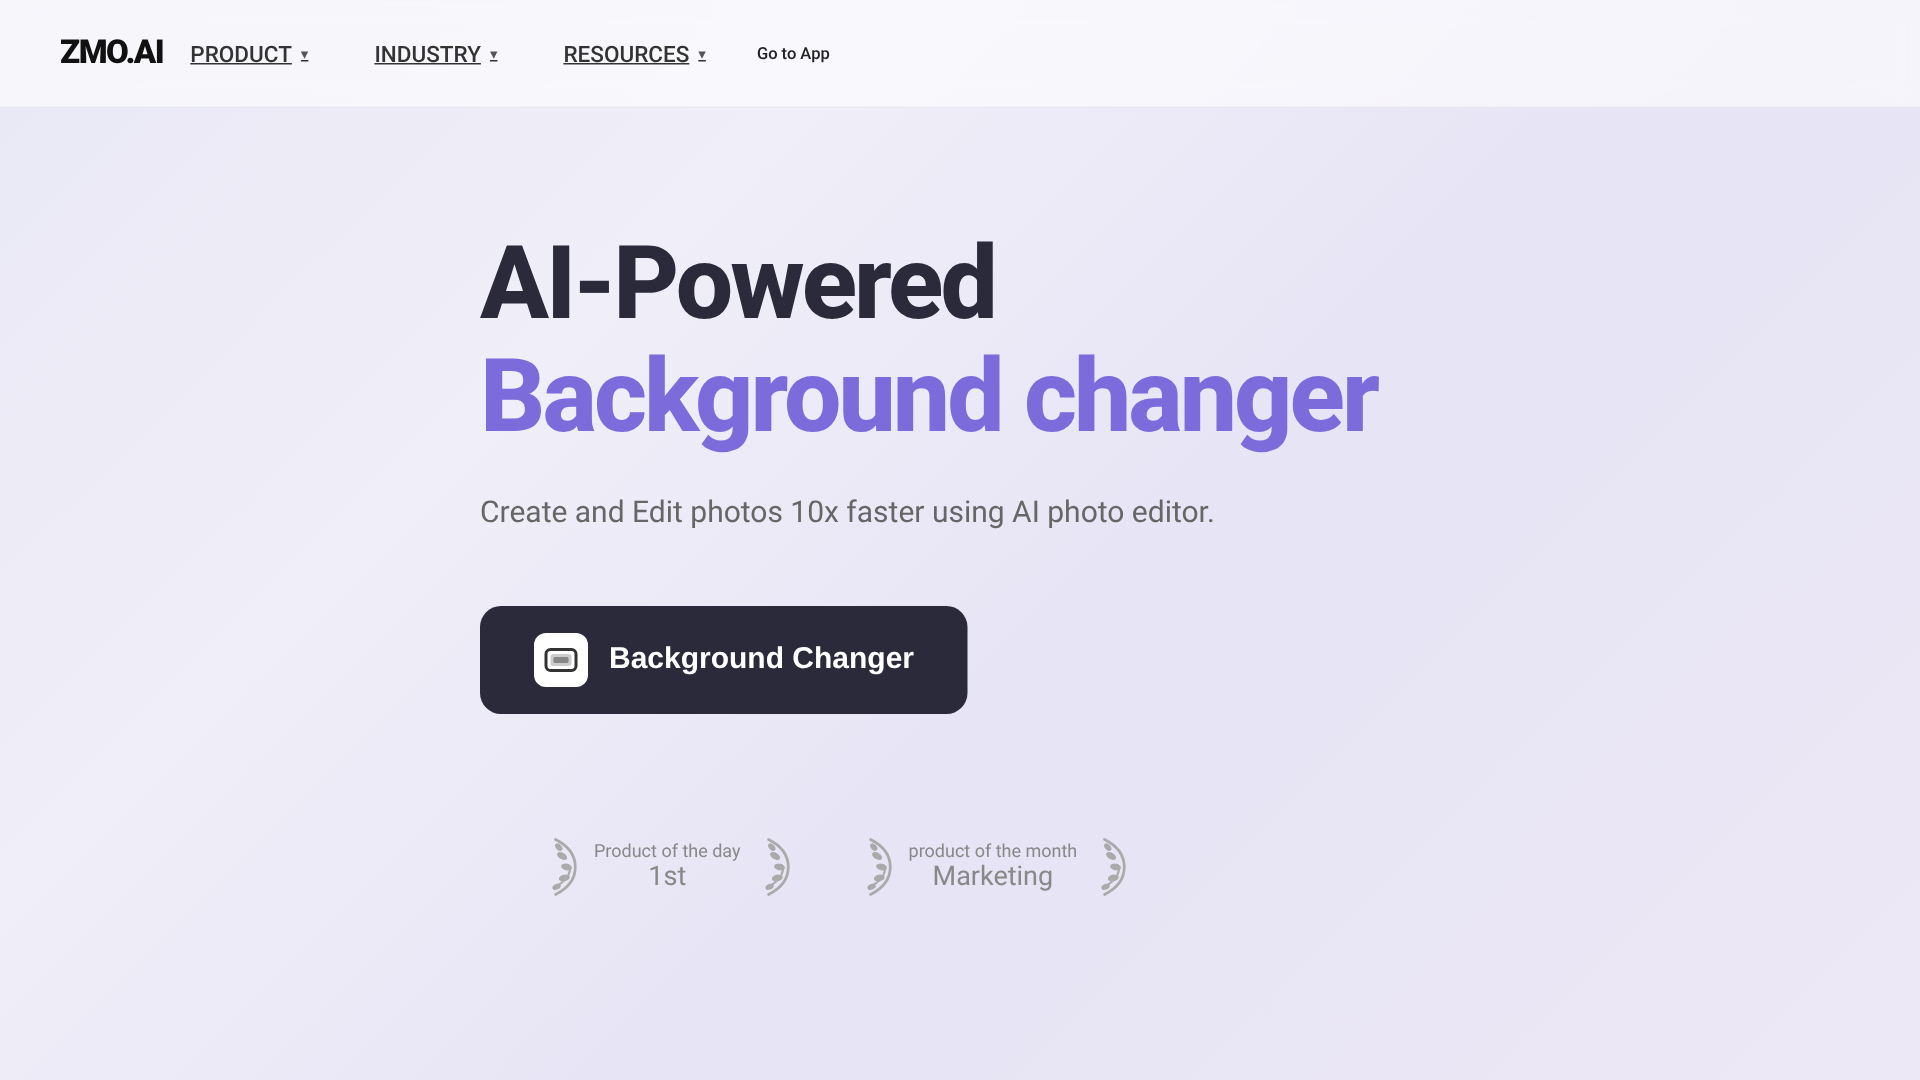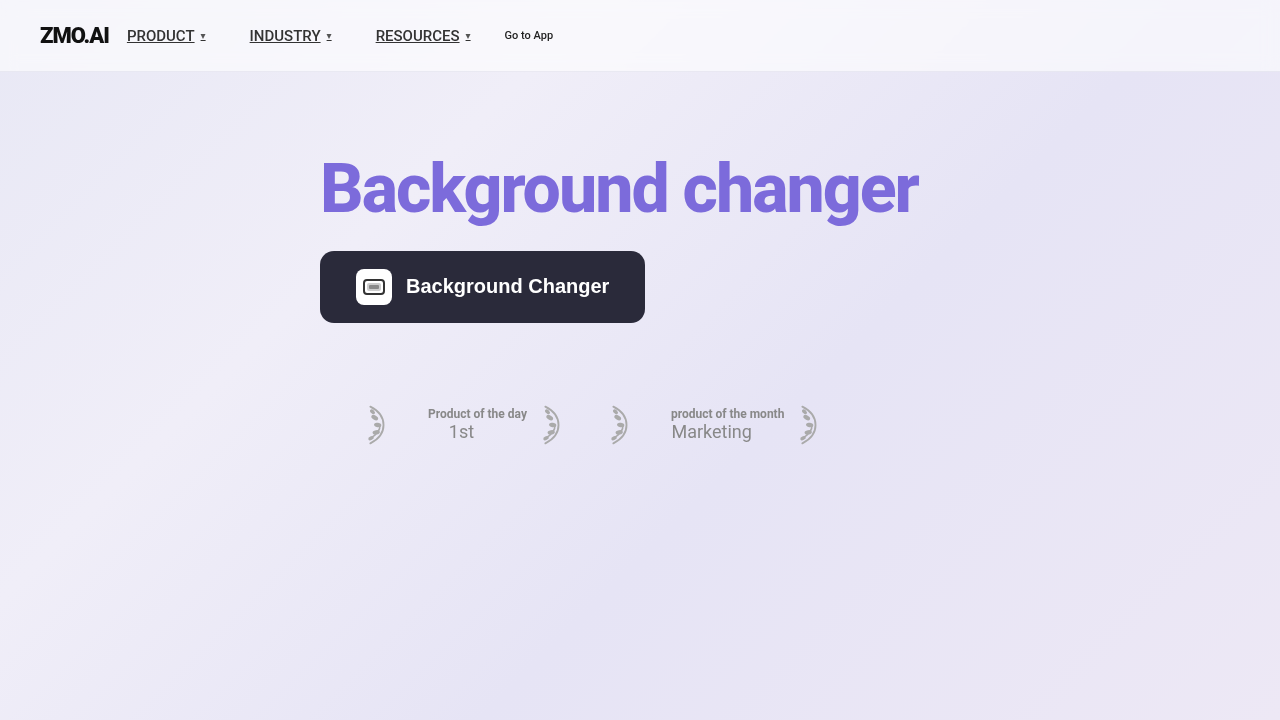--- a/index.html
+++ b/index.html
@@ -151,22 +151,21 @@
 
     .badge-text {
       display: flex;
       flex-direction: column;
       align-items: center;
     }
 
     .badge-label {
       font-size: 12px;
       color: #888;
-      font-weight: 700;
-      margin-left: 32px;
+      font-weight: 400;
     }
 
     .badge-value {
       font-size: 18px;
       font-weight: 400;
       color: #888;
     }
 
     .laurel-left {
       display: inline-block;
@@ -202,21 +201,23 @@
     <div class="nav-item">
       <span>RESOURCES</span>
       <span class="chevron">▾</span>
     </div>
   </div>
 
   <div class="nav-cta">Go to App</div>
 </nav>
 
 <section class="hero">
+  <h1 class="hero-title-line1">AI-Powered</h1>
   <h1 class="hero-title-line2">Background changer</h1>
+  <p class="hero-subtitle">Create and Edit photos 10x faster using AI photo editor.</p>
 
   <button class="cta-button">
     <div class="cta-icon">
       <svg viewBox="0 0 24 24" fill="none" xmlns="http://www.w3.org/2000/svg">
         <rect x="2" y="5" width="20" height="14" rx="3" stroke="#333" stroke-width="2" fill="none"></rect>
         <rect x="5" y="8" width="14" height="8" rx="2" fill="#ccc"></rect>
         <rect x="7" y="10" width="10" height="4" rx="1" fill="#888"></rect>
       </svg>
     </div>
     <span>Background Changer</span>

